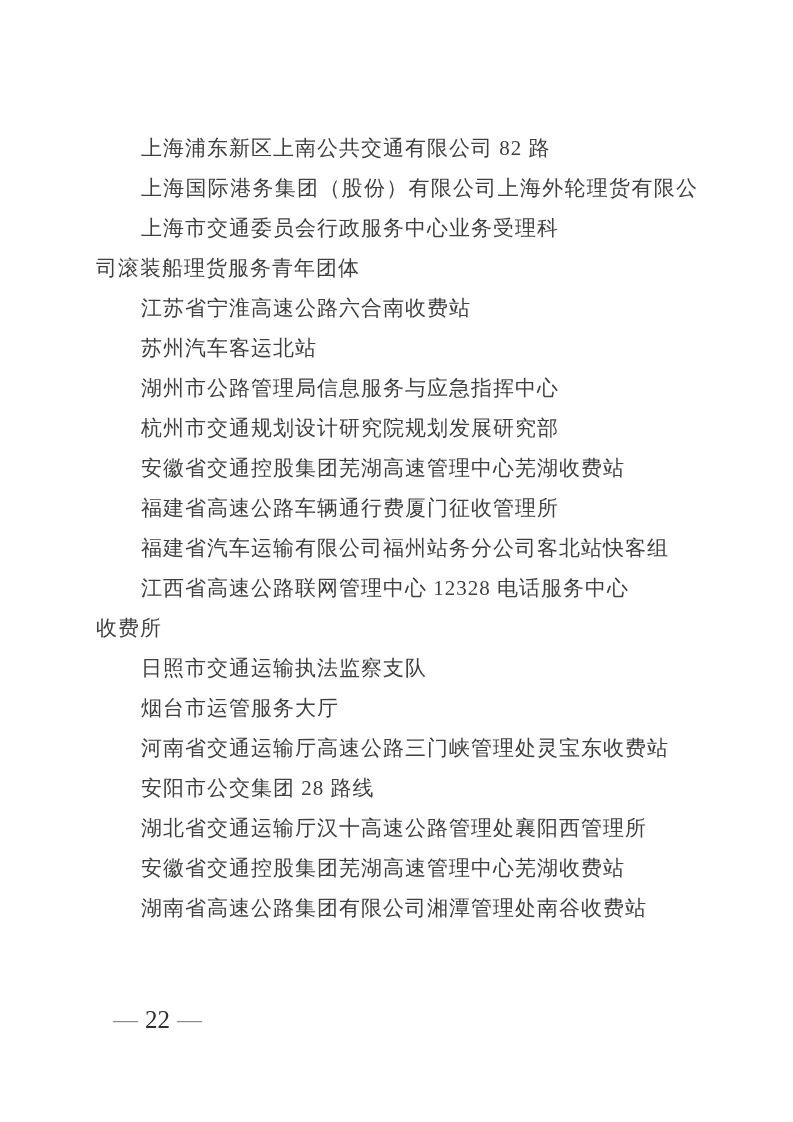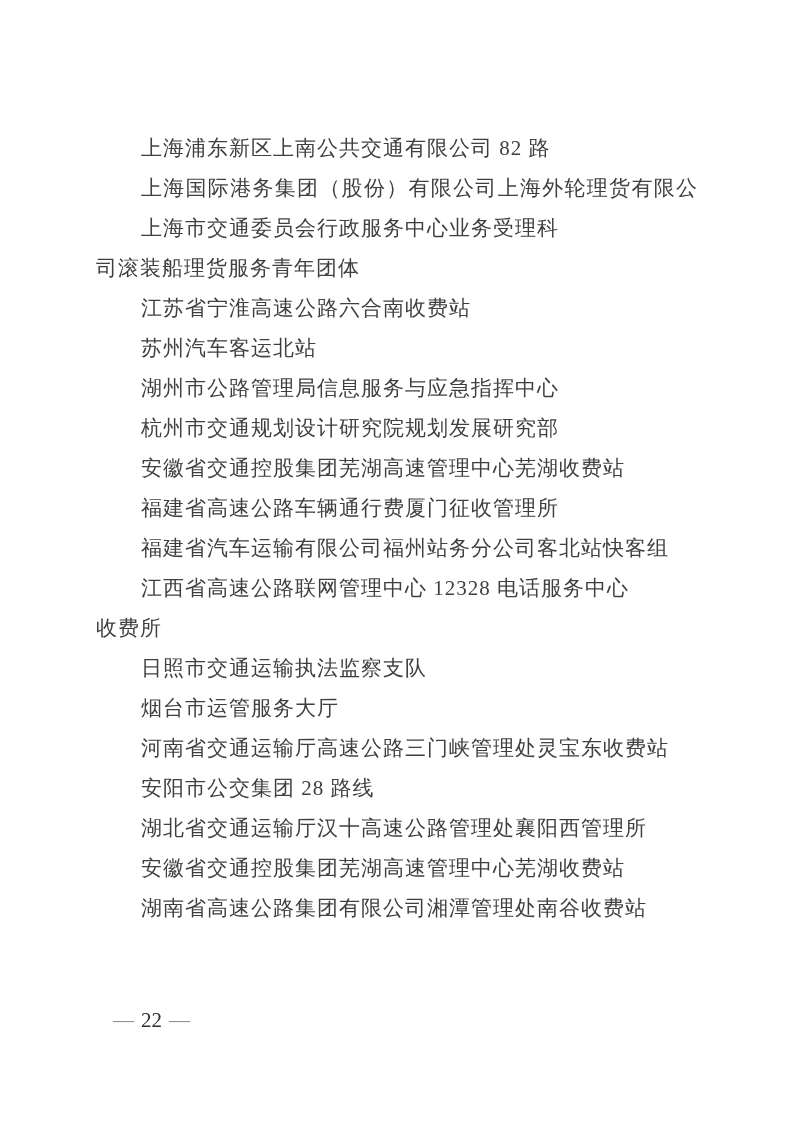--- a/index.html
+++ b/index.html
@@ -43,21 +43,21 @@
     white-space: normal;
     text-align: justify;
     text-align-last: justify;
   }
   .footer {
     position: absolute;
     left: 113px;
     top: 1002px;
     height: 36px;
     line-height: 36px;
-    font-size: 21px;
+    font-size: 25px;
     color: #2e2e2e;
     text-align: center;
   }
   .footer .dash {
     color: #8a8a8a;
   }
   .footer .num {
     margin: 0 7px;
     color: #2e2e2e;
   }

